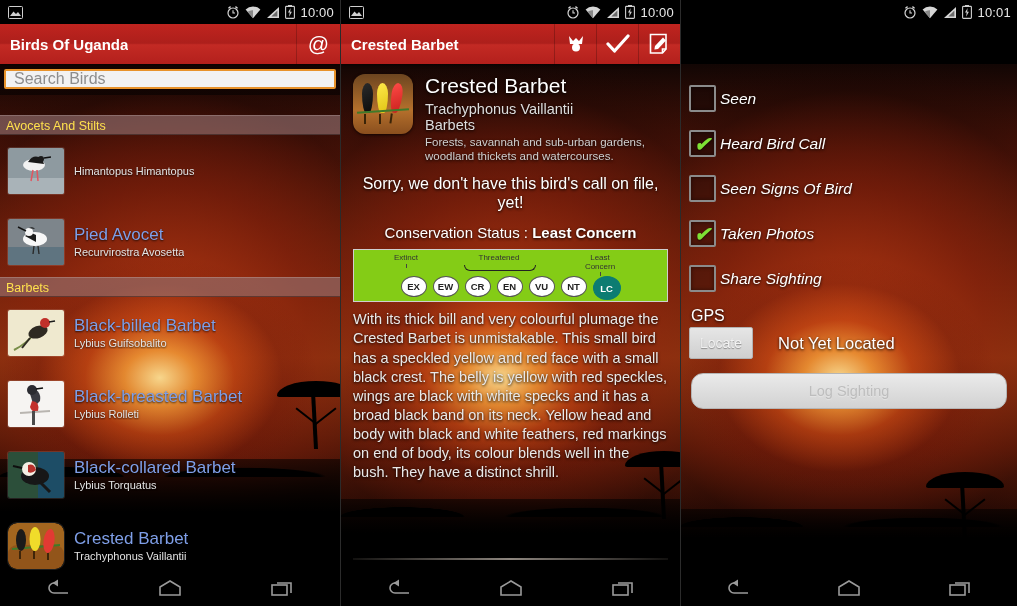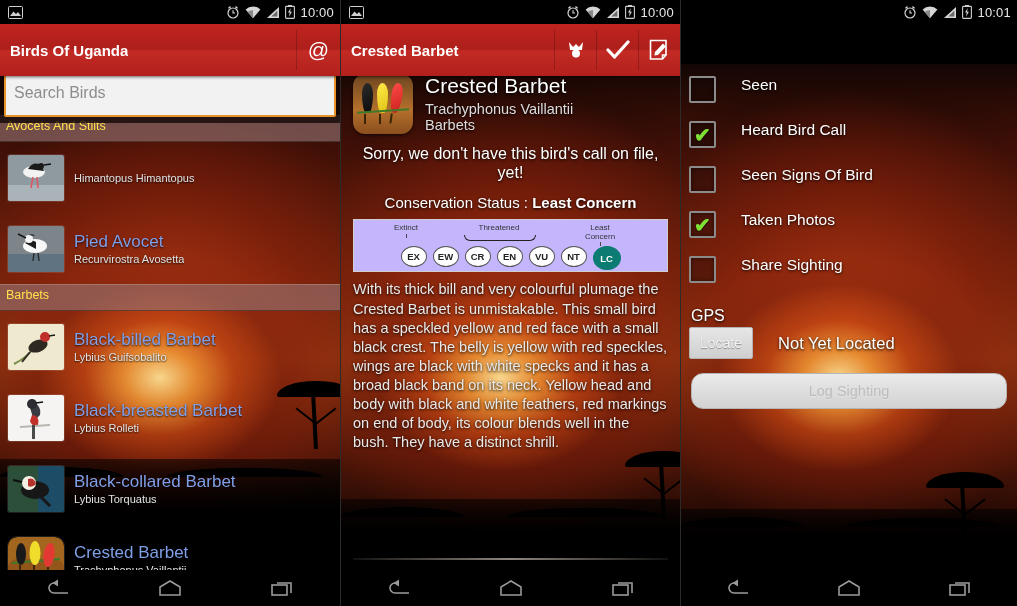--- a/index.html
+++ b/index.html
@@ -20,21 +20,21 @@
     height: 24px; background: #000; display: flex; align-items: center;
     padding: 0 6px 0 8px; position: relative; z-index: 40;
   }
   .sb-left { display: flex; align-items: center; gap: 6px; }
   .sb-right { margin-left: auto; display: flex; align-items: center; gap: 5px; }
   .sb-time { color: #e8e8e8; font-size: 13px; letter-spacing: .2px; }
   .sb-ico { display: block; }
 
   
   .actionbar {
-    height: 52px;
+    height: 40px;
     background: linear-gradient(to bottom, #c0241f 0%, #ad1f1b 48%, #c32a24 52%, #b3201c 100%);
     display: flex; align-items: center; position: relative; z-index: 30;
     box-shadow: 0 1px 3px rgba(0,0,0,.6);
   }
   .ab-title {
     color: #fff; font-size: 15px; font-weight: bold; padding-left: 10px;
     white-space: nowrap; overflow: hidden; text-overflow: ellipsis;
   }
   .ab-spacer { flex: 1; }
   .ab-btn {
@@ -91,36 +91,36 @@
   .tree .br1, .tree .br2 {
     position: absolute; bottom: 24px; width: 26px; height: 2px; background: #000;
   }
   .tree .br1 { left: 50%; transform: rotate(-38deg); transform-origin: left bottom; }
   .tree .br2 { left: 50%; transform: translateX(-100%) rotate(38deg); transform-origin: right bottom; }
 
   
   .searchwrap { position: absolute; left: 0; right: 0; top: 64px; padding: 5px 4px 6px; z-index: 20;
     background: linear-gradient(to bottom, rgba(20,4,2,.9), rgba(12,3,2,.75)); }
   .searchbox {
-    height: 48px; background: #f2f2f2; border: 2px solid #e8922a; border-radius: 2px;
+    height: 20px; background: #f2f2f2; border: 2px solid #e8922a; border-radius: 2px;
     display: flex; align-items: center; padding: 0 8px; justify-content: center;
   }
   .searchbox input {
     border: none; outline: none; background: transparent; width: 100%;
     font-family: "Liberation Sans", sans-serif; font-size: 16px; color: #222;
   }
   .searchbox input::placeholder { color: #8d8d8d; }
 
   .listscroll {
     position: absolute; left: 0; right: 0; top: 115px; bottom: 36px;
     overflow: hidden; z-index: 15;
   }
   .group-hdr {
     background: rgba(150,116,116,.62); color: #ffe14d; font-size: 12.5px;
-    padding: 3px 6px 8px; border-top: 1px solid rgba(255,255,255,.18);
+    padding: 3px 6px 1px; border-top: 1px solid rgba(255,255,255,.18);
     border-bottom: 1px solid rgba(0,0,0,.35);
   }
   .bird-row { display: flex; align-items: center; gap: 10px; padding: 6px 8px; height: 71px; }
   .thumb {
     width: 56px; height: 46px; flex: none; border-radius: 2px; overflow: hidden;
     box-shadow: 0 0 0 1px rgba(255,255,255,.12);
     position: relative;
   }
   .bird-txt { min-width: 0; }
   .bird-name {
@@ -159,21 +159,21 @@
   .call-msg {
     color: #fff; font-size: 16px; text-align: center; line-height: 1.2;
     margin: 10px 6px 0; text-shadow: 0 1px 3px #000;
   }
   .cons-line {
     color: #fff; font-size: 15px; text-align: center; margin-top: 12px; text-shadow: 0 1px 3px #000;
   }
   .cons-line b { font-weight: bold; }
 
   .iucn {
-    margin: 8px 0 0; background: #c4b5fd; border: 1px solid #cfcfcf;
+    margin: 8px 0 0; background: #84cc16; border: 1px solid #cfcfcf;
     padding: 4px 6px 5px; height: 53px; position: relative;
   }
   .iucn-labels { position: relative; height: 20px; }
   .iucn-lbl { position: absolute; font-size: 8px; color: #333; text-align: center; line-height: 1.05; }
   .iucn-lbl .tick { display: block; width: 1px; height: 4px; background: #444; margin: 1px auto 0; }
   .iucn-brace {
     position: absolute; border-bottom: 1.2px solid #222;
     border-left: 1.2px solid #222; border-right: 1.2px solid #222;
     border-radius: 0 0 7px 7px; height: 6px;
   }
@@ -187,21 +187,21 @@
 
   .desc {
     color: #e9e9e9; font-size: 14.5px; line-height: 1.32; margin-top: 8px;
     text-shadow: 0 1px 3px rgba(0,0,0,.95);
   }
   .hrule { position: absolute; left: 12px; right: 12px; bottom: 46px; height: 2px;
     background: linear-gradient(to right, rgba(120,110,100,.15), rgba(190,180,170,.75), rgba(120,110,100,.15)); z-index: 16; }
 
   
   .checkscroll { position: absolute; left: 0; right: 0; top: 64px; bottom: 36px; z-index: 15; padding: 12px 8px 0; }
-  .chk-row { display: flex; align-items: flex-start; gap: 25px; height: 45px; }
+  .chk-row { display: flex; align-items: center; gap: 4px; height: 45px; font-style: italic; }
   .chk-box {
     width: 27px; height: 27px; flex: none; border: 2px solid #8b8b8b; border-radius: 2px;
     background: rgba(20,10,8,.35); display: flex; align-items: center; justify-content: center;
     box-shadow: inset 0 0 4px rgba(0,0,0,.5);
   }
   .chk-box .mark { font-size: 20px; color: #7ee034; line-height: 1; font-weight: bold;
     text-shadow: 0 1px 2px rgba(0,0,0,.6); display: none; }
   .chk-box.on .mark { display: block; }
   .chk-label { color: #fff; font-size: 15.5px; text-shadow: 0 1px 3px rgba(0,0,0,.95); }
   .gps-hdr { color: #fff; font-size: 16px; margin: 6px 0 2px 2px; text-shadow: 0 1px 3px #000; }
@@ -487,20 +487,21 @@
         <div class="bird-icon">
           <div class="b b1"></div>
             <div class="b b2"></div>
             <div class="b b3"></div>
           <div class="perch"></div>
         </div>
         <div>
           <div class="bh-name">Crested Barbet</div>
           <div class="bh-sci">Trachyphonus Vaillantii</div>
           <div class="bh-fam">Barbets</div>
+          <div class="bh-hab">Forests, savannah and sub-urban gardens, woodland thickets and watercourses.</div>
         </div>
       </div>
 
       <div class="call-msg">Sorry, we don't have this bird's call on file, yet!</div>
 
       <div class="cons-line">
         <span>Conservation Status : </span><b>Least Concern</b>
       </div>
 
       <div class="iucn">

